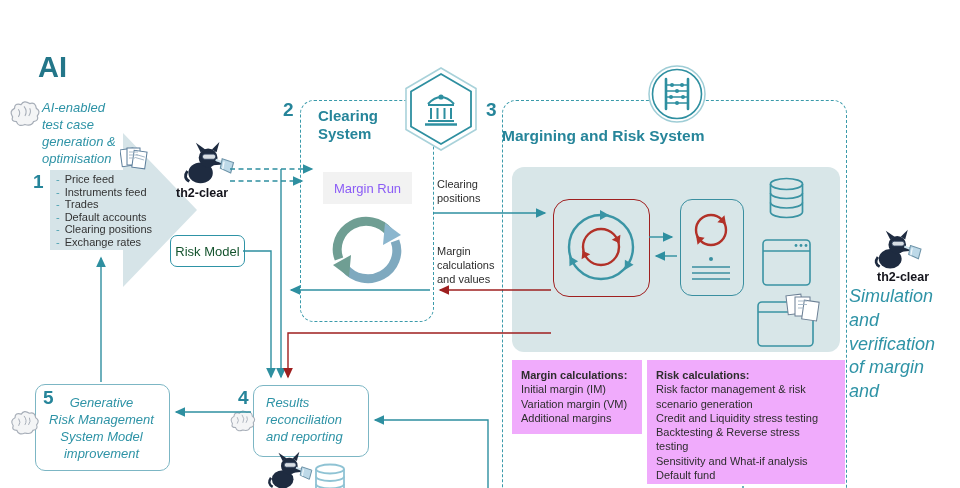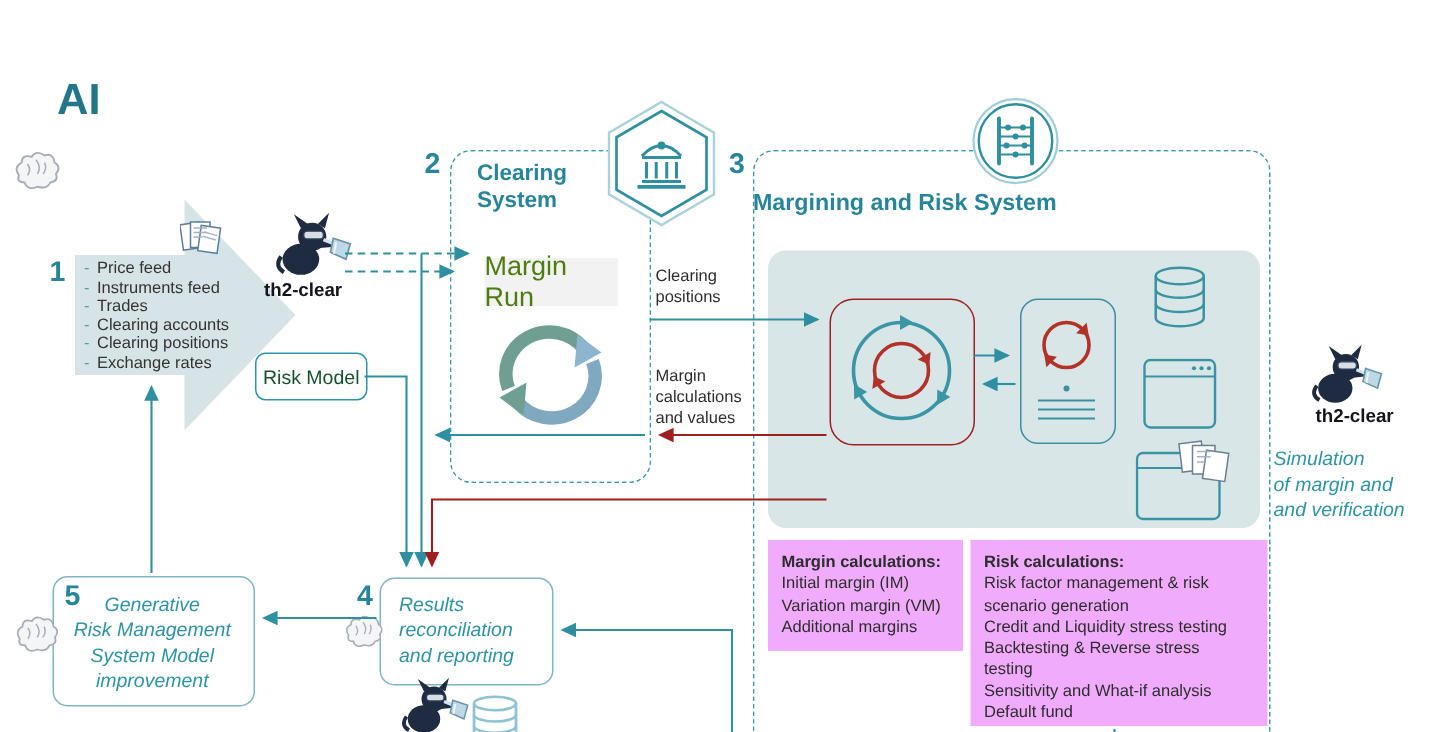--- a/index.html
+++ b/index.html
@@ -32,38 +32,44 @@
   <svg class="arrowshape" width="960" height="488">
     <polygon points="50,133 123,133 123,96 197,173 123,250 123,213 50,213" fill="#d6e4e8"></polygon>
   </svg>
 
   <div class="abs" style="left:38px;top:14px;font-size:29px;font-weight:bold;color:#237689;z-index:3">AI</div>
 
   <svg class="icon" style="left:5px;top:62px" width="38" height="32" viewBox="0 0 40 32">
     <path d="M8,18 Q4,12 10,9 Q10,3 17,5 Q20,0 26,4 Q32,2 33,9 Q38,12 34,17 Q36,22 30,23 Q28,28 21,26 Q14,29 12,23 Q6,23 8,18 Z" fill="#f4f5f6" stroke="#a7aeb8" stroke-width="1.3"></path>
     <path d="M14,10 q3,4 0,8 M20,7 q4,5 1,10 M26,9 q2,4 -1,8" fill="none" stroke="#a7aeb8" stroke-width="1.1"></path>
   </svg>
+  <div class="abs teal-italic" style="left:42px;top:62px;width:95px;font-size:13px;z-index:3">
+    <div>AI-enabled</div>
+    <div>test case</div>
+    <div>generation &amp;</div>
+    <div>optimisation</div>
+  </div>
   <div class="num" style="left:33px;top:134px">1</div>
 
   <div class="list">
     <div class="row">
         <span class="dash">-</span>
         <span>Price feed</span>
       </div>
     <div class="row">
         <span class="dash">-</span>
         <span>Instruments feed</span>
       </div>
     <div class="row">
         <span class="dash">-</span>
         <span>Trades</span>
       </div>
     <div class="row">
         <span class="dash">-</span>
-        <span>Clearing accounts</span>
+        <span>Default accounts</span>
       </div>
     <div class="row">
         <span class="dash">-</span>
         <span>Clearing positions</span>
       </div>
     <div class="row">
         <span class="dash">-</span>
         <span>Exchange rates</span>
       </div>
   </div>
@@ -107,21 +113,21 @@
   <div class="abs" style="left:170px;top:198px;width:73px;height:30px;border:1.4px solid #2e93a6;border-radius:7px;background:#fff;z-index:3;
        display:flex;align-items:center;justify-content:center;font-size:13px;color:#14532d">Risk Model</div>
 
   <div class="dashedbox" style="left:300px;top:63px;width:132px;height:220px"></div>
   <div class="num" style="left:283px;top:62px">2</div>
   <div class="h-teal" style="left:318px;top:70px;font-size:15px">
     <div>Clearing</div>
     <div>System</div>
   </div>
   <div class="abs" style="left:323px;top:135px;width:89px;height:32px;background:#f2f2f2;z-index:3;
-       display:flex;align-items:center;justify-content:center;font-size:18px;color:#4d7c0f">Margin Run</div>
+       display:flex;align-items:center;justify-content:center;font-size:13px;color:#8b5cf6">Margin Run</div>
 
   <svg class="icon" style="left:331px;top:177px" width="72" height="72" viewBox="-36 -36 72 72">
     <path d="M -28,9 A 29,28 0 0 1 22,-18" stroke="#6f9e93" stroke-width="9" fill="none"></path>
     <polygon points="18,-27 34,-15 16,-5" fill="#8bb6ce"></polygon>
     <path d="M 28,-9 A 29,28 0 0 1 -22,18" stroke="#7fa9bf" stroke-width="9" fill="none"></path>
     <polygon points="-18,27 -34,15 -16,5" fill="#6f9e93"></polygon>
   </svg>
 
   <svg class="icon" style="left:403px;top:29px" width="76" height="86" viewBox="-38 -43 76 86">
     <polygon points="0,-41 35,-20.5 35,20.5 0,41 -35,20.5 -35,-20.5" fill="#fff" stroke="#a9d2da" stroke-width="1.6"></polygon>
@@ -230,24 +236,24 @@
     </g>
     <g stroke="#9fb3c4" stroke-width="0.9">
       <path d="M41,9 h9 M41,12.5 h9 M41,16 h6"></path>
     </g>
   </svg>
 
   <svg class="icon" style="left:872px;top:191px" width="54" height="44">
       <use href="#mascot"></use>
     </svg>
   <div class="mascot-label" style="left:877px;top:233px">th2-clear</div>
-  <div class="abs teal-italic" style="left:849px;top:260px;width:108px;font-size:13px;z-index:3">
+  <div class="abs teal-italic" style="left:849px;top:248px;width:108px;font-size:18px;z-index:3">
     <div>Simulation</div>
+    <div>and verification</div>
     <div>of margin and</div>
-    <div>and verification</div>
   </div>
 
   <div class="graybox" style="left:512px;top:323px;width:112px;height:58px">
     <div class="t">Margin calculations:</div>
     <div>Initial margin (IM)</div>
     <div>Variation margin (VM)</div>
     <div>Additional margins</div>
   </div>
   <div class="graybox" style="left:647px;top:323px;width:180px;height:108px">
     <div class="t">Risk calculations:</div>

